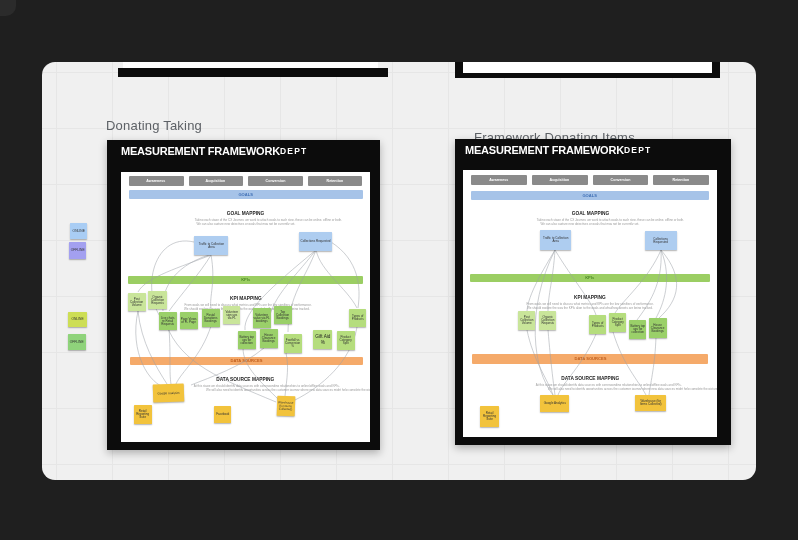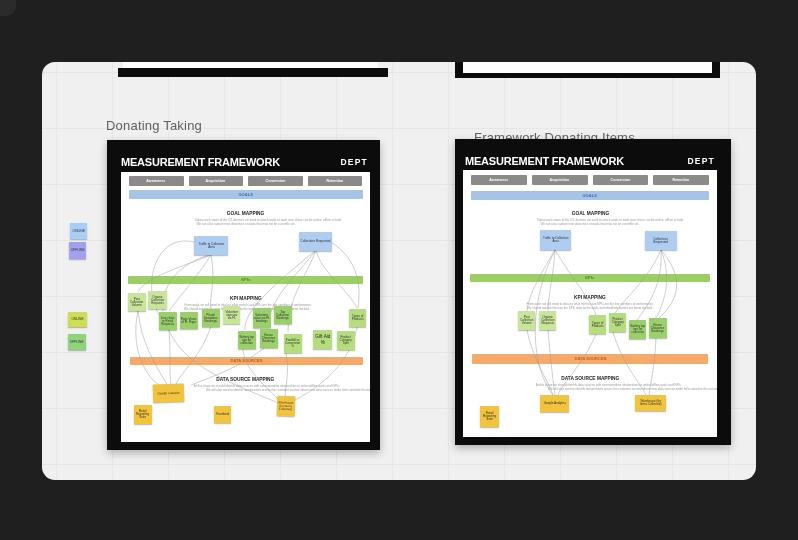--- a/index.html
+++ b/index.html
@@ -9,22 +9,22 @@
     border-radius:0 0 10px 0;}
   .canvas{position:absolute;left:42px;top:62px;width:714px;height:418px;
     background:#f0f0f0;border-radius:13px;overflow:hidden;
     background-image:linear-gradient(#e6e6e6 1px,transparent 1px),
       linear-gradient(90deg,#e6e6e6 1px,transparent 1px);
     background-size:56px 56px;background-position:14px 10px;}
   .frame-title{position:absolute;font-size:13px;color:#5d6166;letter-spacing:.2px;}
   .partial{position:absolute;background:#0c0c0c;}
   .partial-white{position:absolute;background:#ffffff;}
   .doc{position:absolute;background:#0c0c0c;box-shadow:0 3px 8px rgba(0,0,0,.28);}
-  .doc-header{position:absolute;left:14px;right:12px;top:12px;height:20px;
-    display:flex;align-items:center;justify-content:space-between;}
+  .doc-header{position:absolute;left:14px;right:12px;top:1px;height:20px;
+    display:flex;align-items:center;}
   .doc-title{color:#fff;font-weight:700;font-size:11px;letter-spacing:-.2px;white-space:nowrap;}
   .doc-logo{color:#fff;font-weight:800;font-size:8.5px;letter-spacing:1.2px;}
   .page{position:absolute;background:#ffffff;overflow:hidden;}
   .tabs{position:absolute;left:8px;right:8px;top:4px;height:10px;display:flex;gap:5px;}
   .tab{flex:1;background:#8a8a8a;border-radius:1px;display:flex;align-items:center;justify-content:center;overflow:hidden;}
   .tab .t{display:inline-block;font-size:6px;font-weight:700;color:#fff;transform:scale(.6);
     transform-origin:center;white-space:nowrap;flex:none;}
   .bar{position:absolute;border-radius:1px;display:flex;align-items:center;justify-content:center;}
   .bar .t{display:inline-block;font-size:6px;font-weight:700;transform:scale(.68);
     transform-origin:center;white-space:nowrap;flex:none;}

